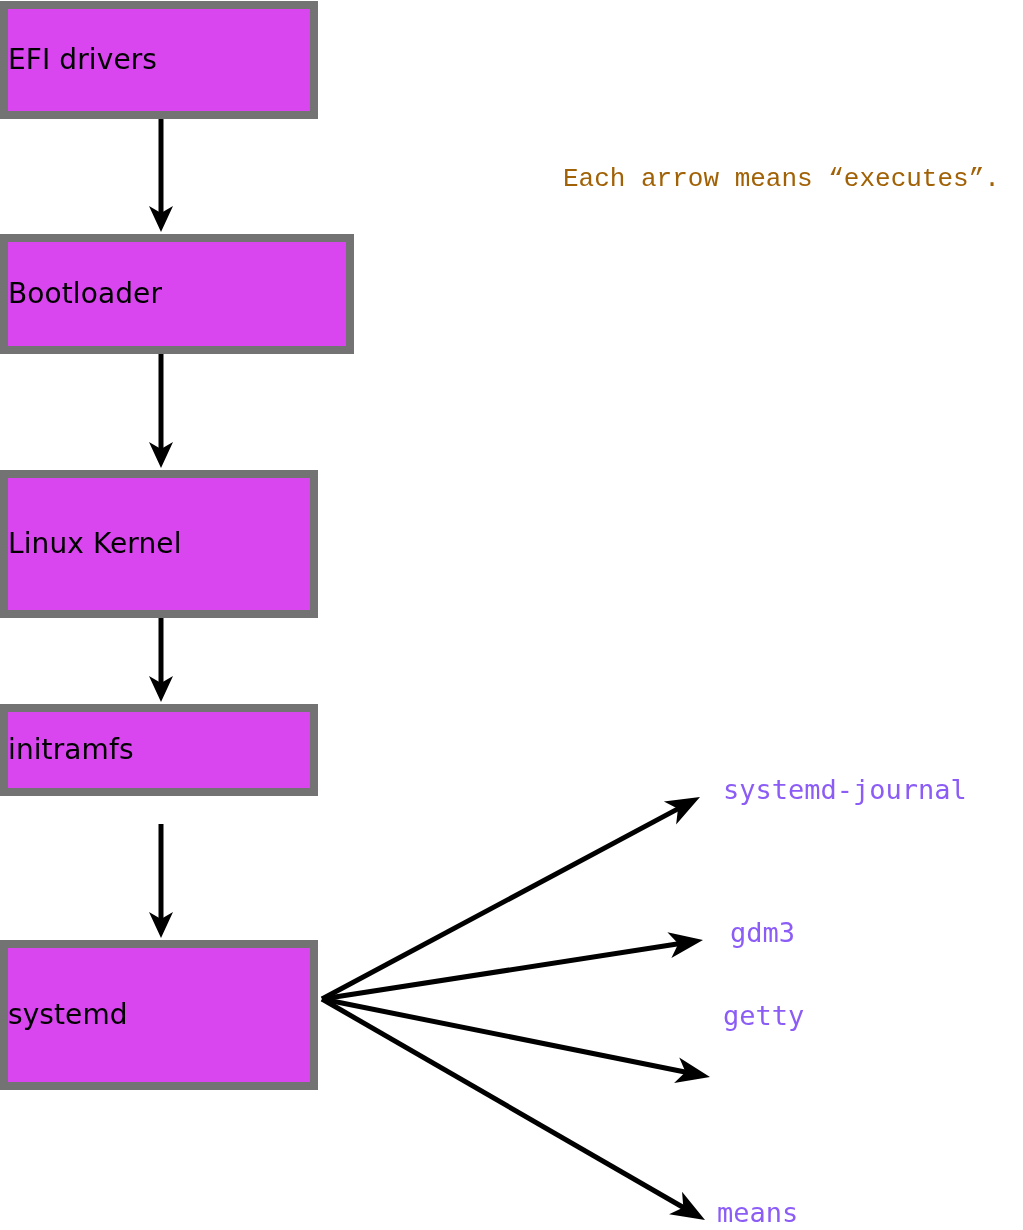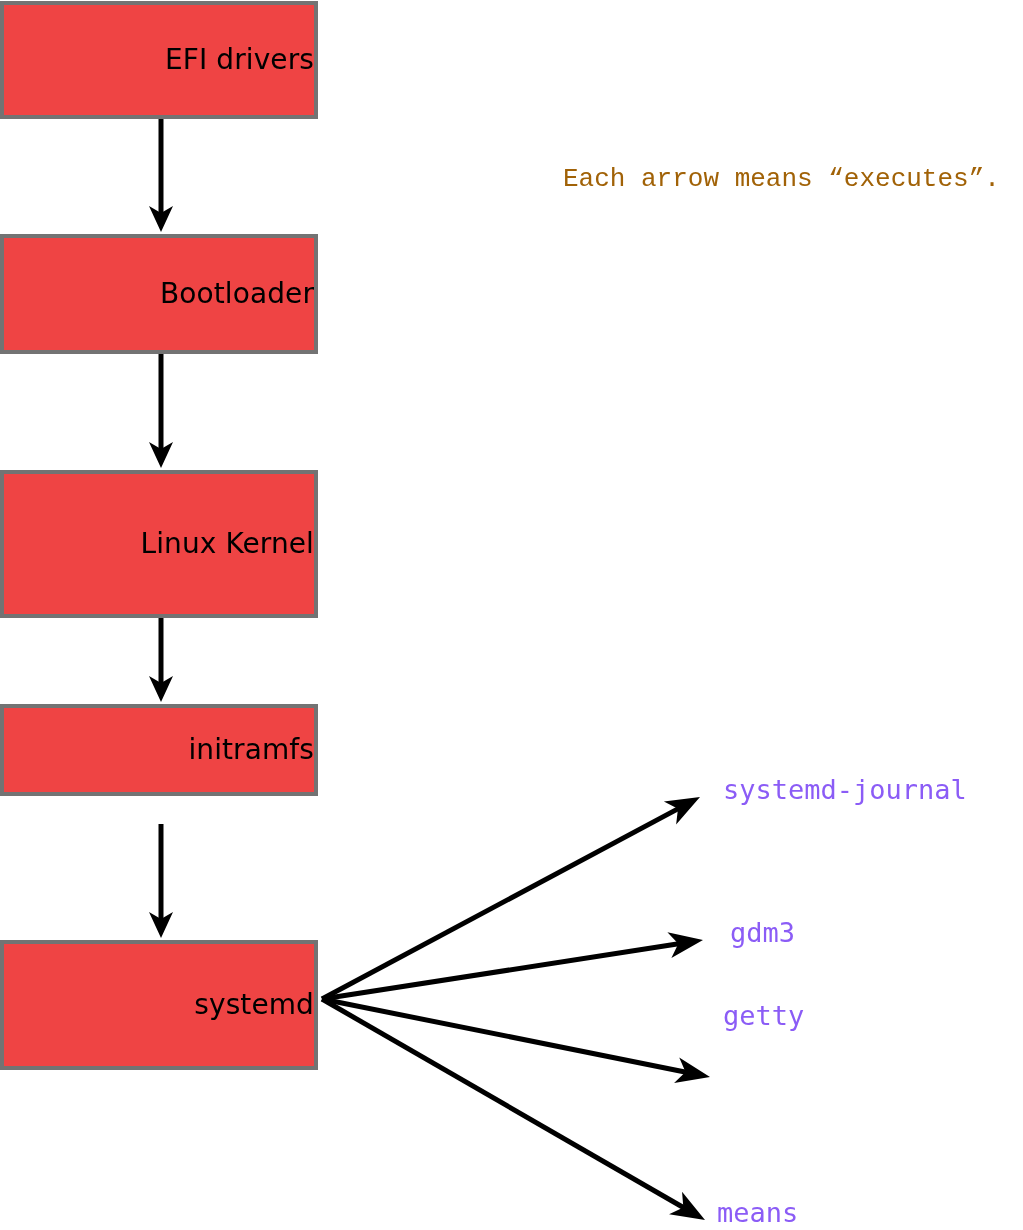--- a/index.html
+++ b/index.html
@@ -27,25 +27,25 @@
     position: absolute;
     left: 0;
     top: 0;
     width: 1023px;
     height: 1230px;
     display: block;
   }
   .stage-box {
     position: absolute;
     box-sizing: border-box;
-    background: #ef4444;
-    border: 4px solid #737373;
+    background: #d946ef;
+    border: 8px solid #737373;
     display: flex;
     align-items: center;
-    justify-content: flex-end;
+    justify-content: flex-start;
     z-index: 3;
   }
   .stage-label {
     font-family: "DejaVu Sans", sans-serif;
     font-size: 28px;
     line-height: 1;
     color: #000000;
     letter-spacing: 0.1px;
     white-space: nowrap;
   }
@@ -93,33 +93,33 @@
         <polygon points="710.00,1077.00 674.10,1083.04 685.49,1072.07 679.23,1057.55" fill="#000000"></polygon>
         <line x1="322" y1="999" x2="685.0785975170306" y2="1208.5048826403754" stroke="#000000" stroke-width="5" stroke-linecap="butt"></line>
         <polygon points="705.00,1220.00 669.05,1214.27 683.35,1207.51 682.05,1191.75" fill="#000000"></polygon>
       </g>
   </svg>
 
   <div class="stage-box" style="left:0px; top:1px; width:318px; height:118px;">
     <span class="stage-label">EFI drivers</span>
   </div>
 
-  <div class="stage-box" style="left:0px; top:234px; width:318px; height:120px;">
+  <div class="stage-box" style="left:0px; top:234px; width:354px; height:120px;">
     <span class="stage-label">Bootloader</span>
   </div>
 
   <div class="stage-box" style="left:0px; top:470px; width:318px; height:148px;">
     <span class="stage-label">Linux Kernel</span>
   </div>
 
   <div class="stage-box" style="left:0px; top:704px; width:318px; height:92px;">
     <span class="stage-label">initramfs</span>
   </div>
 
-  <div class="stage-box" style="left:0px; top:940px; width:318px; height:130px;padding-left:12px;">
+  <div class="stage-box" style="left:0px; top:940px; width:318px; height:150px;">
     <span class="stage-label">systemd</span>
   </div>
 
   <div class="service-label" style="left:723px; top:776px;">systemd-journal</div>
 
   <div class="service-label" style="left:730px; top:919px;">gdm3</div>
 
   <div class="service-label" style="left:723px; top:1002px;">getty</div>
 
   <div class="service-label" style="left:717px; top:1199px;">means</div>

